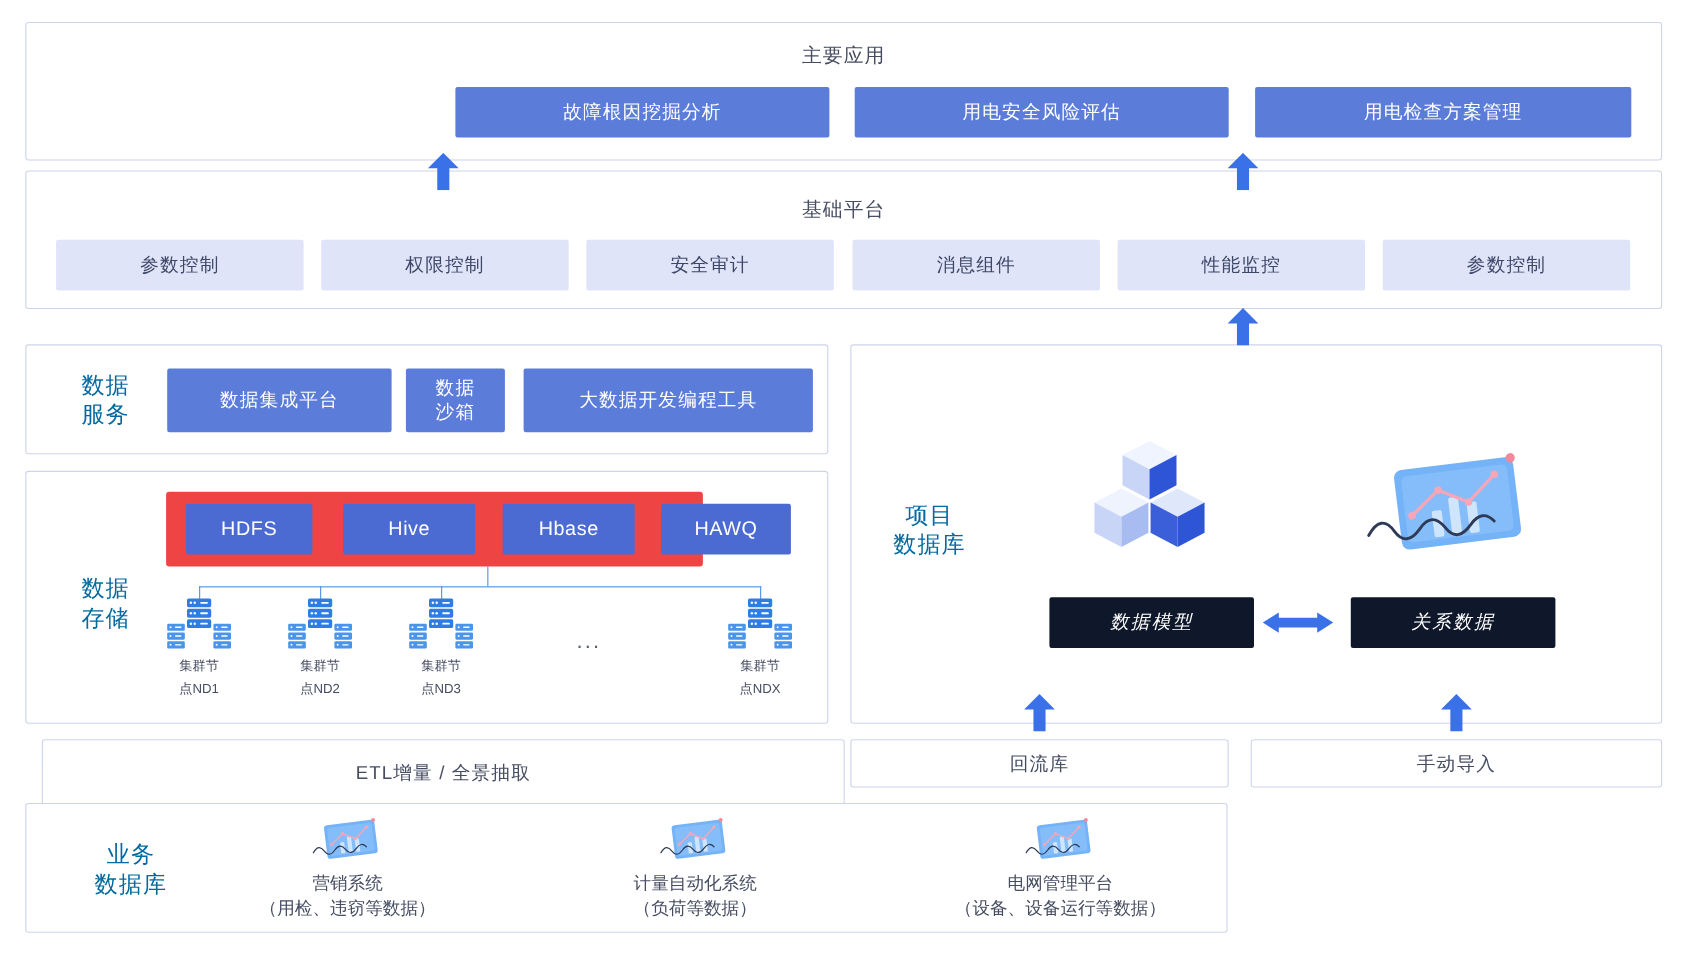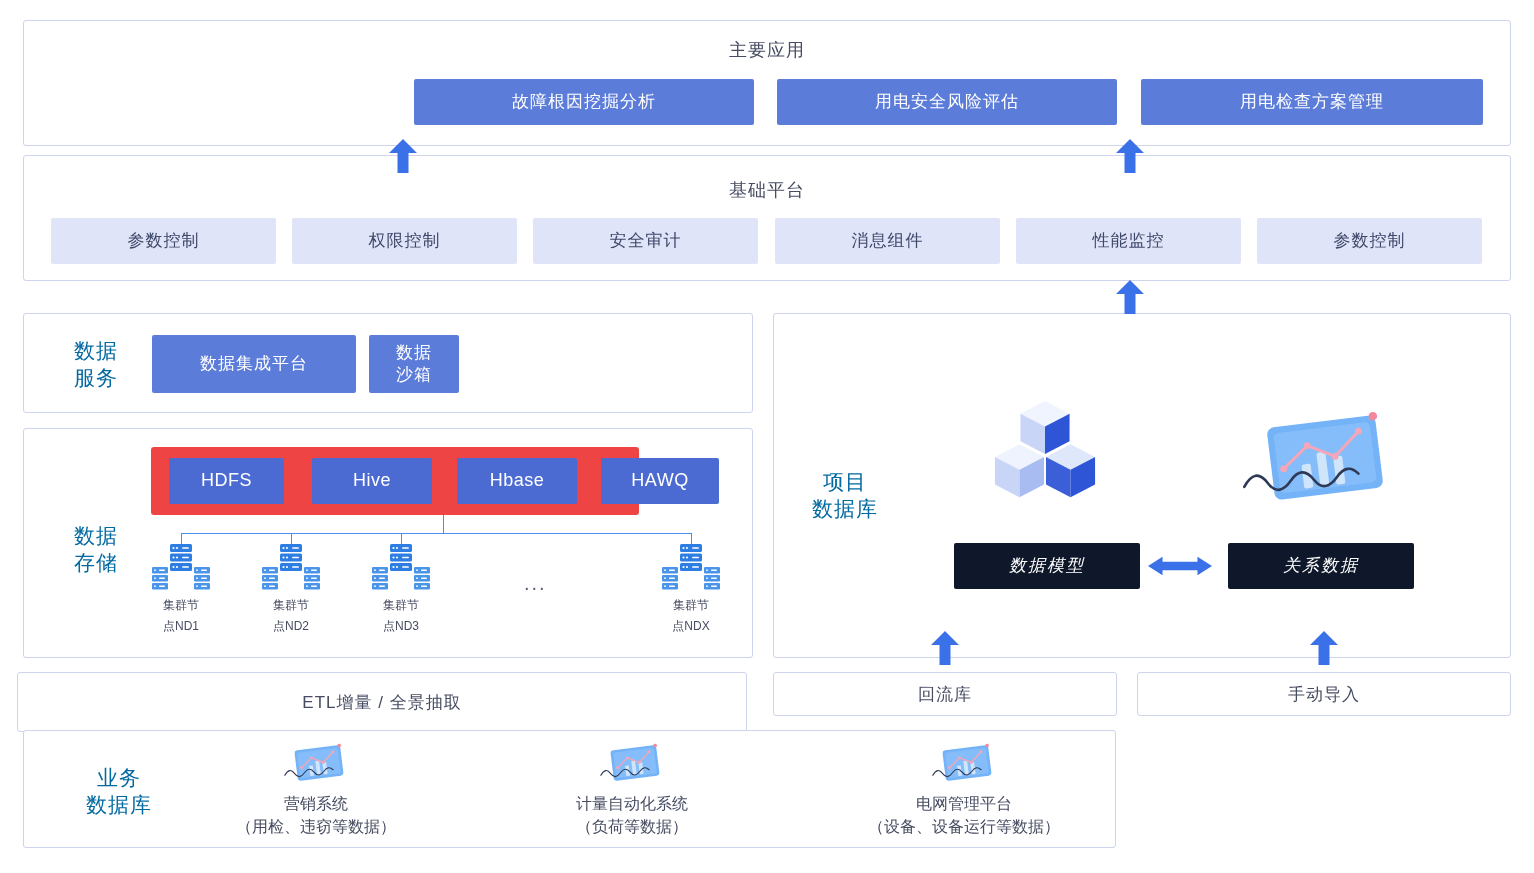--- a/index.html
+++ b/index.html
@@ -130,20 +130,21 @@
 
   <div class="box" style="left:23px;top:313px;width:730px;height:100px">
     <div class="side-label" style="left:36px;top:23px;width:72px">
       <span>数据</span>
       <span>服务</span>
     </div>
     <div class="btn blue" style="left:128px;top:21px;width:204px;height:58px">数据集成平台</div>
     <div class="btn blue" style="left:345px;top:21px;width:90px;height:58px">
       <span style="display:inline-block;width:42px;word-break:break-all;text-align:center">数据沙箱</span>
     </div>
+    <div class="btn blue" style="left:452px;top:21px;width:263px;height:58px">大数据开发编程工具</div>
   </div>
 
   <div class="box" style="left:23px;top:428px;width:730px;height:230px">
     <div class="side-label" style="left:36px;top:93px;width:72px">
       <span>数据</span>
       <span>存储</span>
     </div>
     <div style="position:absolute;left:127px;top:18px;width:488px;height:68px;background:#ef4444;border-radius:3px">
       <div class="btn inner" style="left:18px;top:11px;width:115px;height:46px">HDFS</div>
       <div class="btn inner" style="left:161px;top:11px;width:120px;height:46px">Hive</div>
@@ -184,21 +185,21 @@
       <span>集群节</span>
       <span>点ND3</span>
     </div>
     <div class="cluster-label" style="left:626px;top:166px;width:82px">
       <span>集群节</span>
       <span>点NDX</span>
     </div>
   </div>
 
   <div class="box" style="left:773px;top:313px;width:738px;height:345px">
-    <div class="side-label" style="left:28px;top:154px;width:86px">
+    <div class="side-label" style="left:28px;top:141px;width:86px">
       <span>项目</span>
       <span>数据库</span>
     </div>
     <span class="icon-wrap" style="left:212px;top:85px">
       <svg width="118" height="108" viewBox="0 0 120 110">
           <use href="#cubes-sym"></use>
         </svg>
     </span>
     <span class="icon-wrap" style="left:468px;top:92px">
       <svg width="152" height="101" viewBox="0 0 150 100">
@@ -207,21 +208,21 @@
     </span>
     <div class="btn dark" style="left:180px;top:229px;width:186px;height:46px">数据模型</div>
     <span class="icon-wrap" style="left:374px;top:240px">
       <svg width="64" height="24" viewBox="0 0 66 24">
           <polygon points="0,12 15,2.5 15,7.5 51,7.5 51,2.5 66,12 51,21.5 51,16.5 15,16.5 15,21.5" fill="#3a70e8"></polygon>
         </svg>
     </span>
     <div class="btn dark" style="left:454px;top:229px;width:186px;height:46px">关系数据</div>
   </div>
 
-  <div class="box" style="left:17px;top:672px;width:730px;height:60px">
+  <div class="box" style="left:38px;top:672px;width:730px;height:60px">
     <div class="bar-text">ETL增量 / 全景抽取</div>
   </div>
   <div class="box" style="left:773px;top:672px;width:344px;height:44px">
     <div class="bar-text">回流库</div>
   </div>
   <div class="box" style="left:1137px;top:672px;width:374px;height:44px">
     <div class="bar-text">手动导入</div>
   </div>
 
   <div class="box" style="left:23px;top:730px;width:1093px;height:118px">

